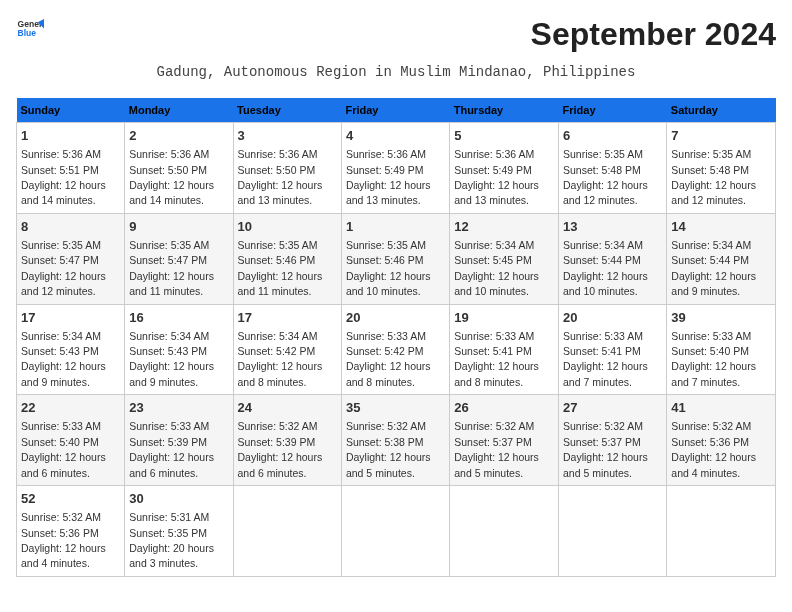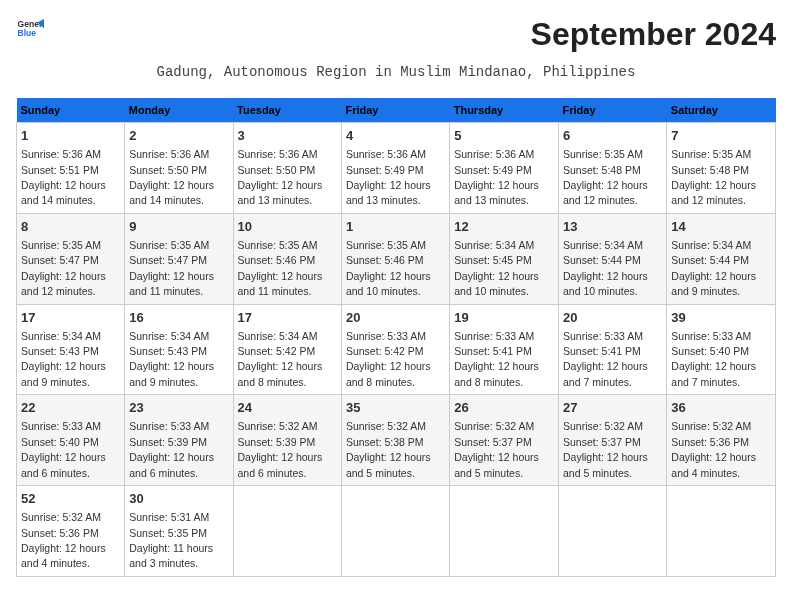--- a/index.html
+++ b/index.html
@@ -138,25 +138,25 @@
         <td><span class="day-number">20</span><span class="day-info">Sunrise: 5:33 AM</span><br><span class="day-info">Sunset: 5:41 PM</span><br><span class="day-info">Daylight: 12 hours and 7 minutes.</span></td>
         <td><span class="day-number">39</span><span class="day-info">Sunrise: 5:33 AM</span><br><span class="day-info">Sunset: 5:40 PM</span><br><span class="day-info">Daylight: 12 hours and 7 minutes.</span></td>
       </tr>
       <tr>
         <td><span class="day-number">22</span><span class="day-info">Sunrise: 5:33 AM</span><br><span class="day-info">Sunset: 5:40 PM</span><br><span class="day-info">Daylight: 12 hours and 6 minutes.</span></td>
         <td><span class="day-number">23</span><span class="day-info">Sunrise: 5:33 AM</span><br><span class="day-info">Sunset: 5:39 PM</span><br><span class="day-info">Daylight: 12 hours and 6 minutes.</span></td>
         <td><span class="day-number">24</span><span class="day-info">Sunrise: 5:32 AM</span><br><span class="day-info">Sunset: 5:39 PM</span><br><span class="day-info">Daylight: 12 hours and 6 minutes.</span></td>
         <td><span class="day-number">35</span><span class="day-info">Sunrise: 5:32 AM</span><br><span class="day-info">Sunset: 5:38 PM</span><br><span class="day-info">Daylight: 12 hours and 5 minutes.</span></td>
         <td><span class="day-number">26</span><span class="day-info">Sunrise: 5:32 AM</span><br><span class="day-info">Sunset: 5:37 PM</span><br><span class="day-info">Daylight: 12 hours and 5 minutes.</span></td>
         <td><span class="day-number">27</span><span class="day-info">Sunrise: 5:32 AM</span><br><span class="day-info">Sunset: 5:37 PM</span><br><span class="day-info">Daylight: 12 hours and 5 minutes.</span></td>
-        <td><span class="day-number">36</span><span class="day-info">Sunrise: 5:32 AM</span><br><span class="day-info">Sunset: 5:36 PM</span><br><span class="day-info">Daylight: 12 hours and 4 minutes.</span></td>
+        <td><span class="day-number">41</span><span class="day-info">Sunrise: 5:32 AM</span><br><span class="day-info">Sunset: 5:36 PM</span><br><span class="day-info">Daylight: 12 hours and 4 minutes.</span></td>
       </tr>
       <tr>
         <td><span class="day-number">52</span><span class="day-info">Sunrise: 5:32 AM</span><br><span class="day-info">Sunset: 5:36 PM</span><br><span class="day-info">Daylight: 12 hours and 4 minutes.</span></td>
-        <td><span class="day-number">30</span><span class="day-info">Sunrise: 5:31 AM</span><br><span class="day-info">Sunset: 5:35 PM</span><br><span class="day-info">Daylight: 11 hours and 3 minutes.</span></td>
+        <td><span class="day-number">30</span><span class="day-info">Sunrise: 5:31 AM</span><br><span class="day-info">Sunset: 5:35 PM</span><br><span class="day-info">Daylight: 20 hours and 3 minutes.</span></td>
         <td class="empty"></td>
         <td class="empty"></td>
         <td class="empty"></td>
         <td class="empty"></td>
         <td class="empty"></td>
       </tr>
     </tbody>
 </table>
 
 </body></html>

